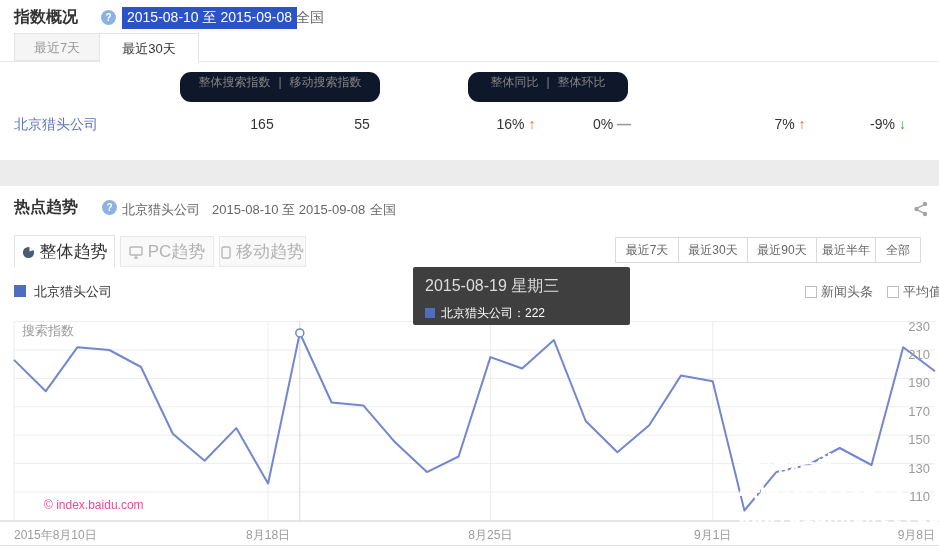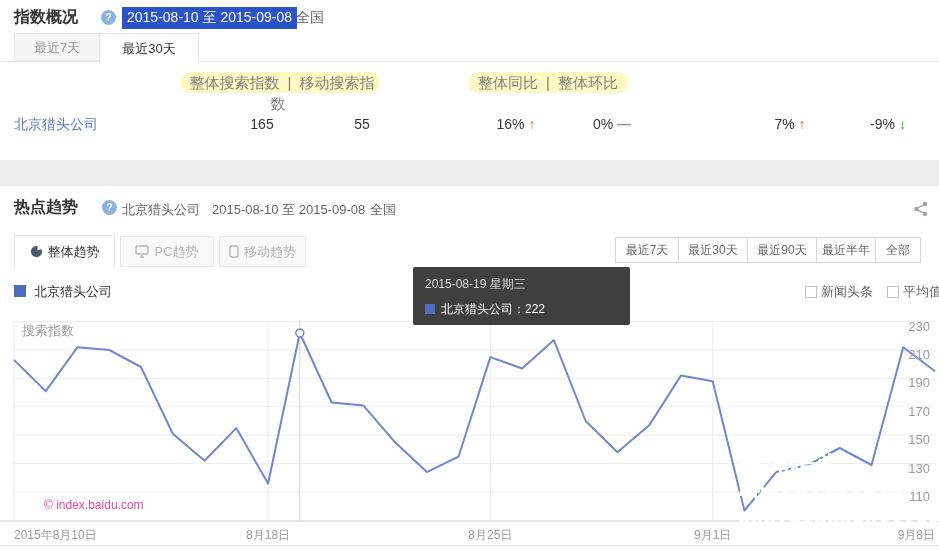--- a/index.html
+++ b/index.html
@@ -16,39 +16,39 @@
     color:#fff; font-size:14px; padding:2px 5px; }
   .region-label { position:absolute; font-size:14px; color:#666; }
 
   .top-tabs { position:absolute; left:0; top:33px; width:939px; height:29px;
     border-bottom:1px solid #e8e8e8; }
   .top-tab { position:absolute; top:0; height:28px; line-height:28px; text-align:center;
     font-size:13px; color:#999; background:#f5f5f5; border:1px solid #e5e5e5; cursor:pointer; }
   .top-tab.active { height:30px; line-height:29px; background:#fff; color:#333;
     border-bottom:1px solid #fff; z-index:2; }
 
-  .pill { position:absolute; top:72px; height:21px; line-height:21px; border-radius:11px;
-    background:#fef9c3; color:#828282; font-size:15px; text-align:center; cursor:pointer; }
+  .pill { position:absolute; top:72px; height:30px; line-height:21px; border-radius:11px;
+    background:#0f172a; color:#828282; font-size:12px; text-align:center; cursor:pointer; }
   .pill span { padding:0 4px; }
 
   .kw-link { position:absolute; left:14px; top:116px; font-size:14px; color:#5d76b5; cursor:pointer; }
   .val { position:absolute; top:116px; font-size:14px; color:#333; transform:translateX(-50%); white-space:nowrap; }
   .arrow-up { color:#f25b2b; font-weight:bold; }
   .arrow-down { color:#2fb52f; font-weight:bold; }
   .arrow-flat { color:#999; font-weight:bold; }
 
   .gray-band { position:absolute; left:0; top:160px; width:939px; height:26px; background:#ececec; }
 
   
   .meta-label { position:absolute; top:201px; font-size:13px; color:#666; }
   .share-btn { position:absolute; left:912px; top:200px; width:18px; height:18px; cursor:pointer; }
 
   
   .chart-tab { position:absolute; top:236px; height:31px; line-height:30px; text-align:center;
-    font-size:13px; color:#b3b3b3; background:#f9f9f9; border:1px solid #e8e8e8;
+    font-size:17px; color:#b3b3b3; background:#f9f9f9; border:1px solid #e8e8e8;
     cursor:pointer; white-space:nowrap; }
   .chart-tab.active { top:235px; height:33px; line-height:32px; background:#fff; color:#333;
     border:1px solid #e3e3e3; border-bottom:1px solid #fff; z-index:2; }
   .chart-tab svg { vertical-align:-2px; margin-right:5px; }
 
   .range-group { position:absolute; left:616px; top:237px; display:flex; }
   .range-btn { height:26px; line-height:24px; text-align:center; font-size:12px; color:#666;
     background:#fff; border:1px solid #d9d9d9; margin-left:-1px; cursor:pointer; }
 
   
@@ -61,21 +61,21 @@
     border:1px solid #c0c0c0; vertical-align:-2px; margin-right:4px; }
 
   
   #chart-svg { position:absolute; left:0; top:315px; }
   .ylabel { position:absolute; left:14px; top:322px; font-size:13px; color:#9a9a9a;margin-left:8px; }
   .watermark { position:absolute; left:44px; top:498px; font-size:12px; color:#ec4899; }
 
   
   .tooltip { position:absolute; left:413px; top:267px; width:217px; height:58px;
     background:rgba(55,55,55,0.96); border-radius:2px; padding:9px 12px; z-index:5; }
-  .tooltip .tt-date { font-size:12px; color:#ddd; }
+  .tooltip .tt-date { font-size:16px; color:#ddd; }
   .tooltip .tt-line { margin-top:8px; font-size:12px; color:#fff; }
   .tt-swatch { display:inline-block; width:10px; height:10px; background:#4f6dbf;
     margin-right:6px; vertical-align:-1px; }
 
   
   .overlay { position:absolute; left:738px; top:452px; color:#fff; z-index:6; line-height:1.1; }
   .overlay .ov1 { font-size:25px; font-weight:bold; letter-spacing:1px; }
   .overlay .ov2 { font-size:23px; font-weight:bold; font-family:"DejaVu Sans Mono", monospace; }
   .overlay .ov3 { font-size:21px; font-weight:bold; font-family:"DejaVu Sans Mono", monospace; }
 </style>

